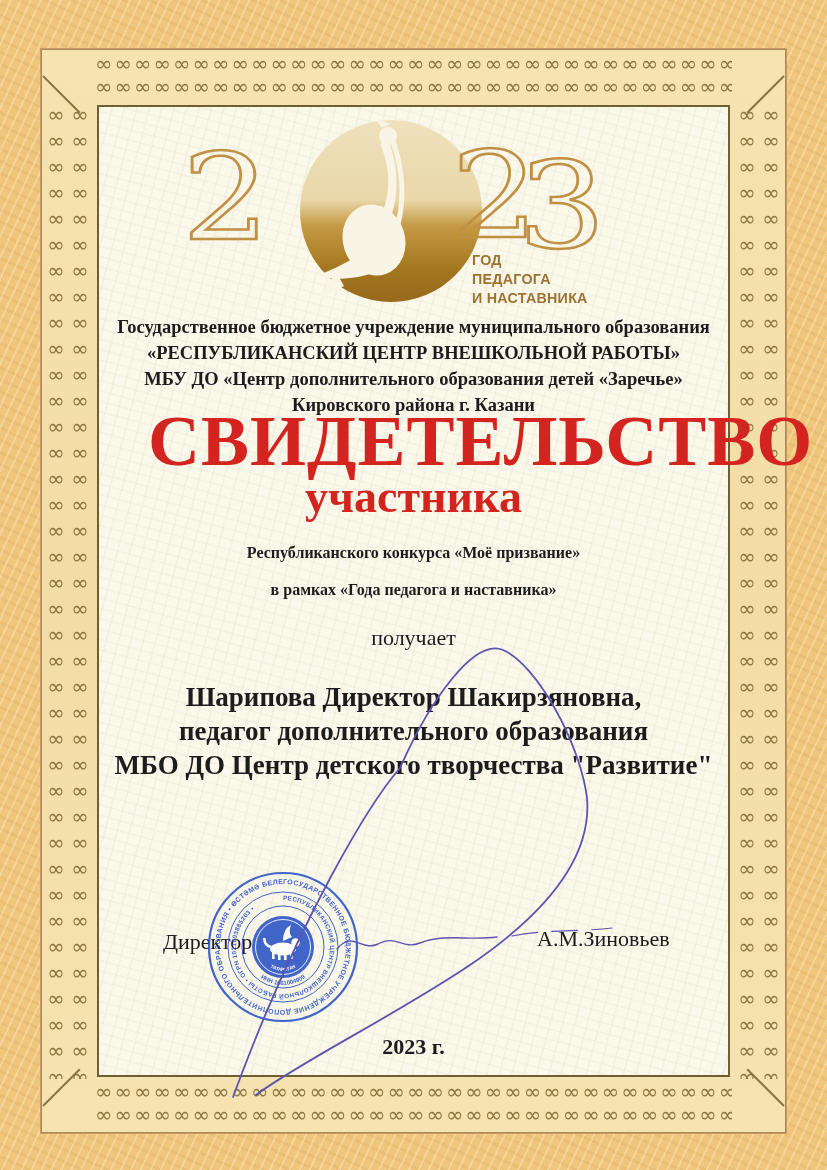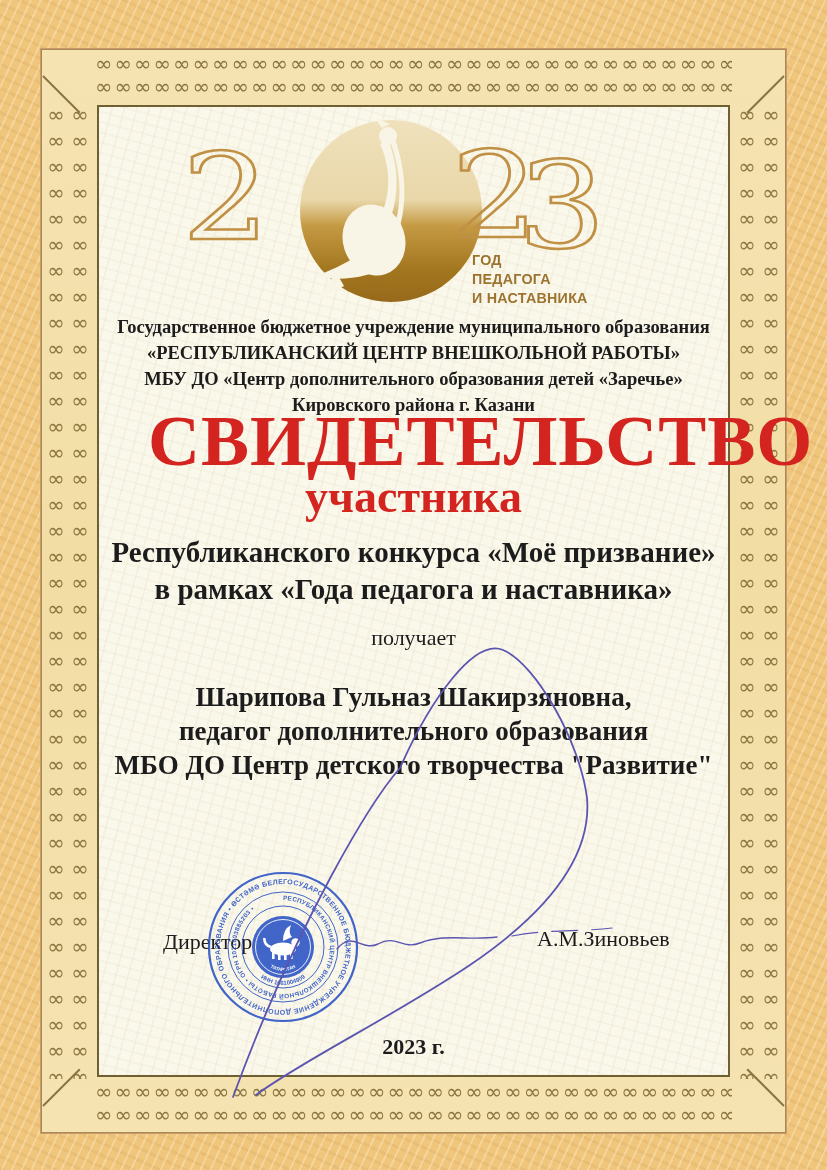--- a/index.html
+++ b/index.html
@@ -54,21 +54,21 @@
   .logo-caption{
     position:absolute;left:284px;top:136px;text-align:left;
     font-family:"Liberation Sans",sans-serif;font-weight:bold;font-size:15px;line-height:19px;
     color:#9c7430;letter-spacing:.3px;transform:scaleX(.95);transform-origin:left top;white-space:nowrap;
   }
   
   .center-block{position:absolute;left:100px;right:100px;text-align:center;}
   .org{top:314px;font-weight:bold;font-size:18.5px;line-height:26px;}
   .title-main{top:408px;font-weight:bold;font-size:72px;line-height:66px;color:#d3241f;letter-spacing:1px;margin-left:48px;}
   .title-sub{top:472px;font-weight:bold;font-size:46px;line-height:50px;color:#d3241f;}
-  .event{top:534px;font-weight:bold;font-size:29px;line-height:37px;}
+  .event{top:534px;font-weight:bold;font-size:16px;line-height:37px;}
   .verb{top:624px;font-weight:normal;font-size:22px;line-height:28px;}
   .recipient{top:680px;font-weight:bold;font-size:27px;line-height:34px;}
   .date{top:1034px;font-weight:bold;font-size:22px;}
   .sig-role{position:absolute;left:163px;top:929px;font-size:22px;}
   .sig-name{position:absolute;left:537px;top:926px;font-size:22px;}
   .stamp{position:absolute;left:205px;top:869px;width:156px;height:156px;opacity:.9;}
   .ink{position:absolute;left:0;top:0;width:827px;height:1170px;pointer-events:none;}
 </style>
 </head>
 <body>
@@ -132,21 +132,21 @@
   <div class="center-block title-sub">участника</div>
 
   <div class="center-block event">
     <div>Республиканского конкурса «Моё призвание»</div>
     <div>в рамках  «Года педагога и наставника»</div>
   </div>
 
   <div class="center-block verb">получает</div>
 
   <div class="center-block recipient">
-    <div>Шарипова Гульназ  Шакирзяновна,</div>
+    <div>Шарипова Директор  Шакирзяновна,</div>
     <div>педагог дополнительного образования</div>
     <div>МБО ДО Центр детского творчества "Развитие"</div>
   </div>
 
   <div class="sig-role">Директор</div>
   <div class="sig-name">А.М.Зиновьев</div>
 
   <svg class="stamp" viewBox="0 0 156 156">
     <defs>
       <path id="rp1" d="M78,15 A63,63 0 1 1 77.9,15"></path>

